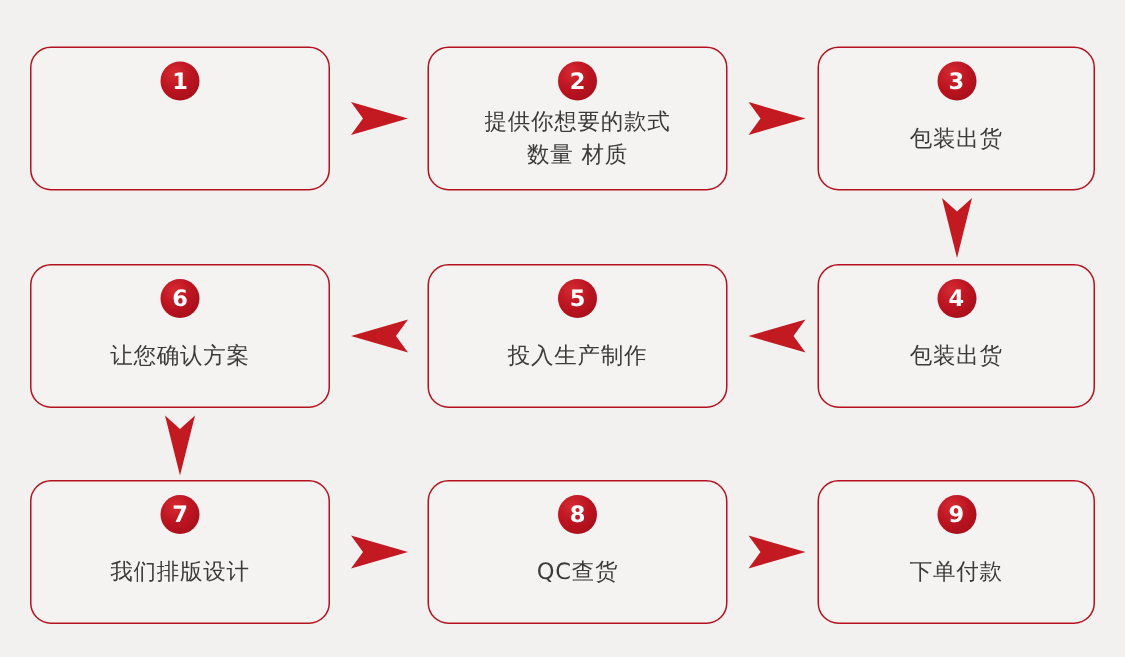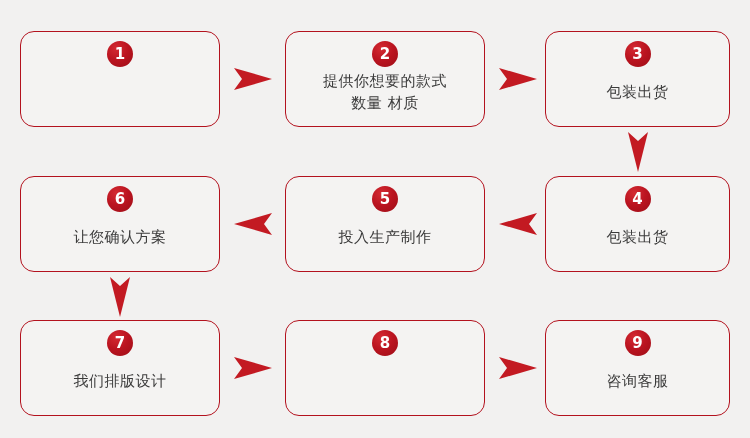--- a/index.html
+++ b/index.html
@@ -145,26 +145,27 @@
   </div>
 
   <div class="arrow" style="left:232px; top:351px;">
     <svg width="42" height="34" viewBox="0 0 42 34" aria-hidden="true">
       <path d="M2 6 L40 17 L2 28 L10 17 Z" fill="#c31a22"></path>
     </svg>
   </div>
 
   <div class="node" style="left:285px; top:320px; width:200px; height:96px;">
     <div class="node-badge">8</div>
+    <div class="node-label">QC查货</div>
   </div>
 
   <div class="arrow" style="left:497px; top:351px;">
     <svg width="42" height="34" viewBox="0 0 42 34" aria-hidden="true">
       <path d="M2 6 L40 17 L2 28 L10 17 Z" fill="#c31a22"></path>
     </svg>
   </div>
 
   <div class="node" style="left:545px; top:320px; width:185px; height:96px;">
     <div class="node-badge">9</div>
-    <div class="node-label">咨询客服</div>
+    <div class="node-label">下单付款</div>
   </div>
 
 </div>
 
 </body></html>

